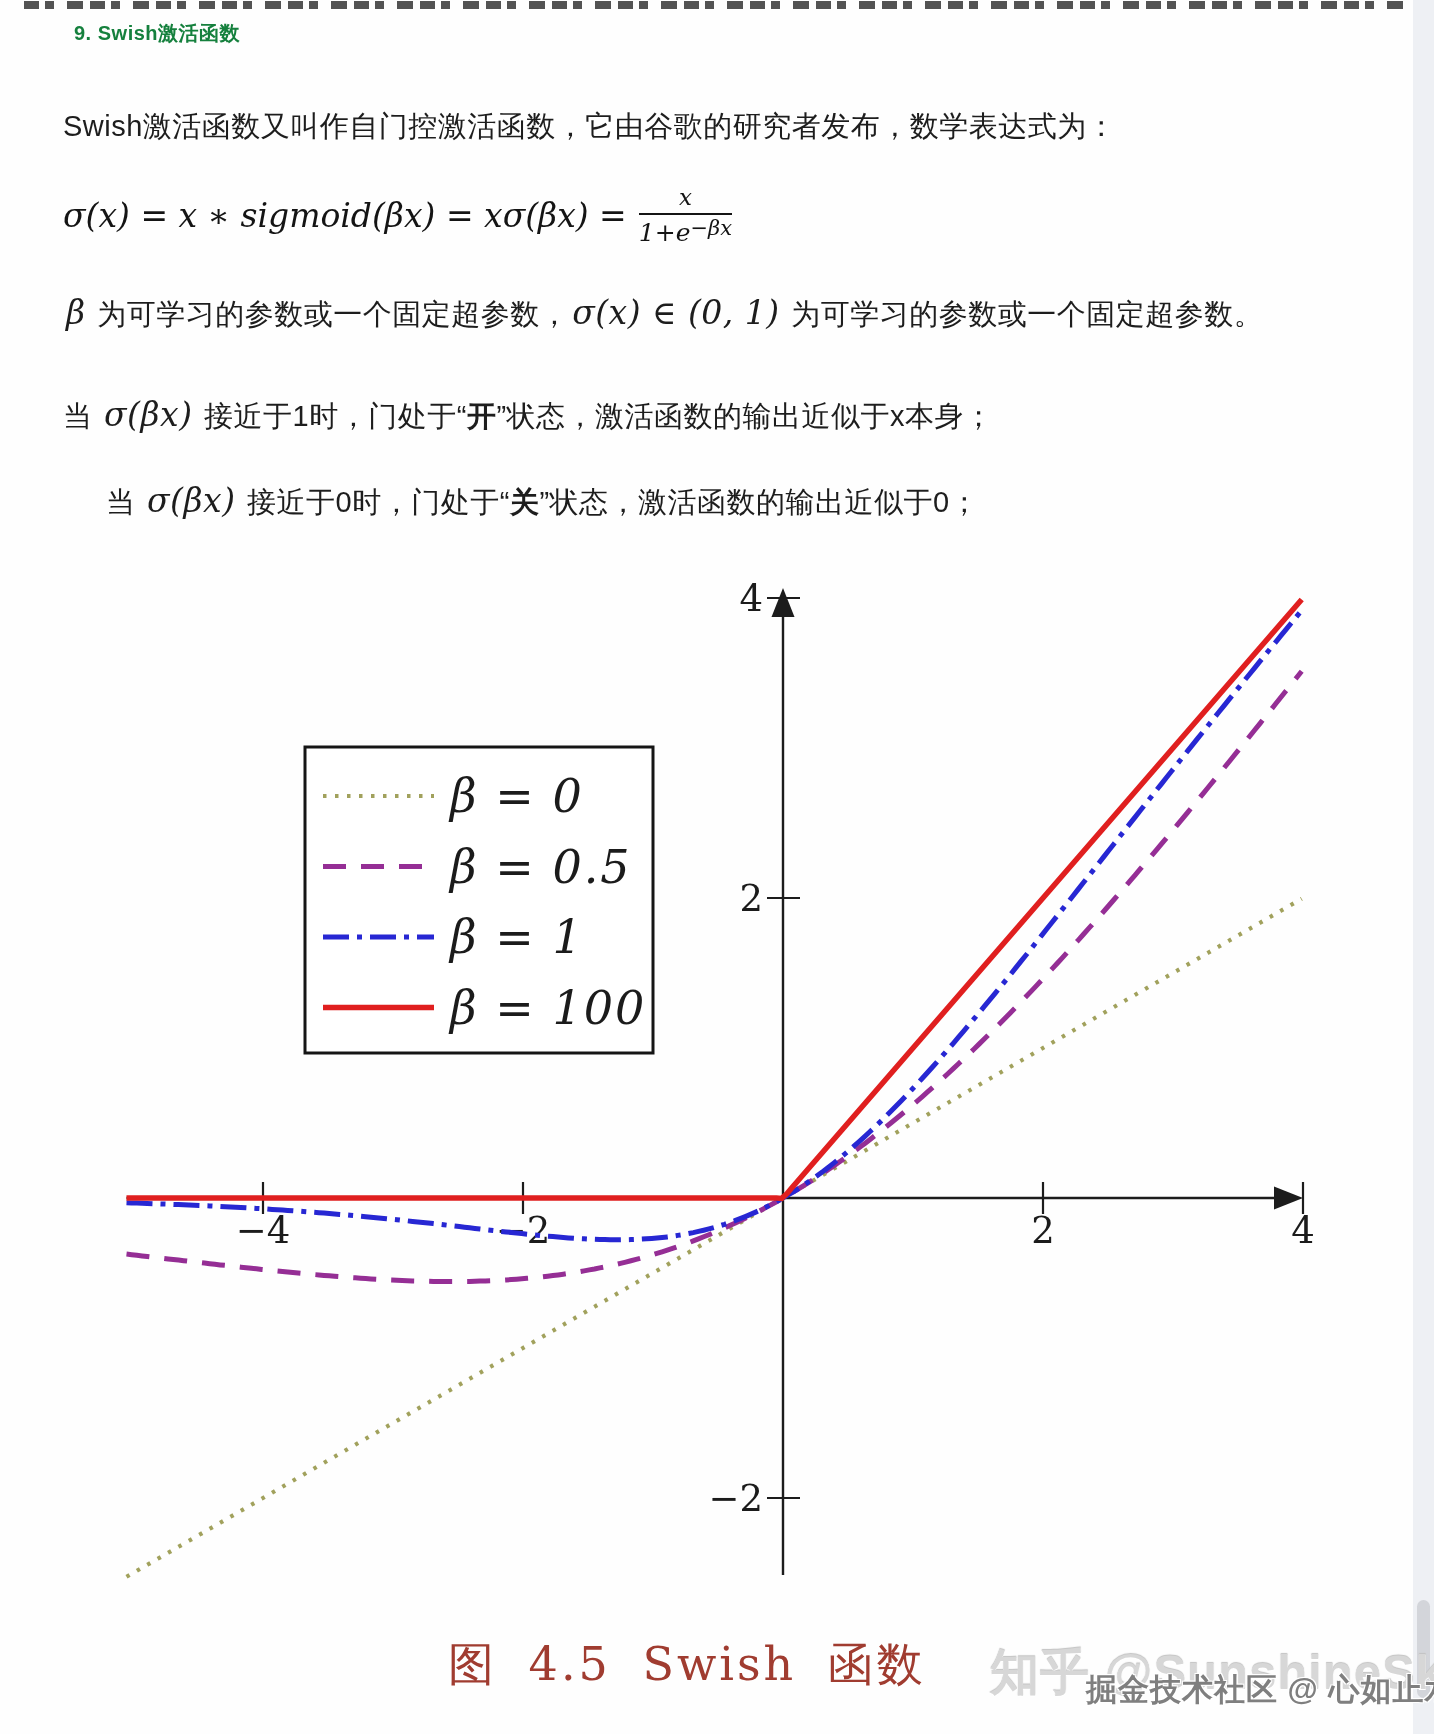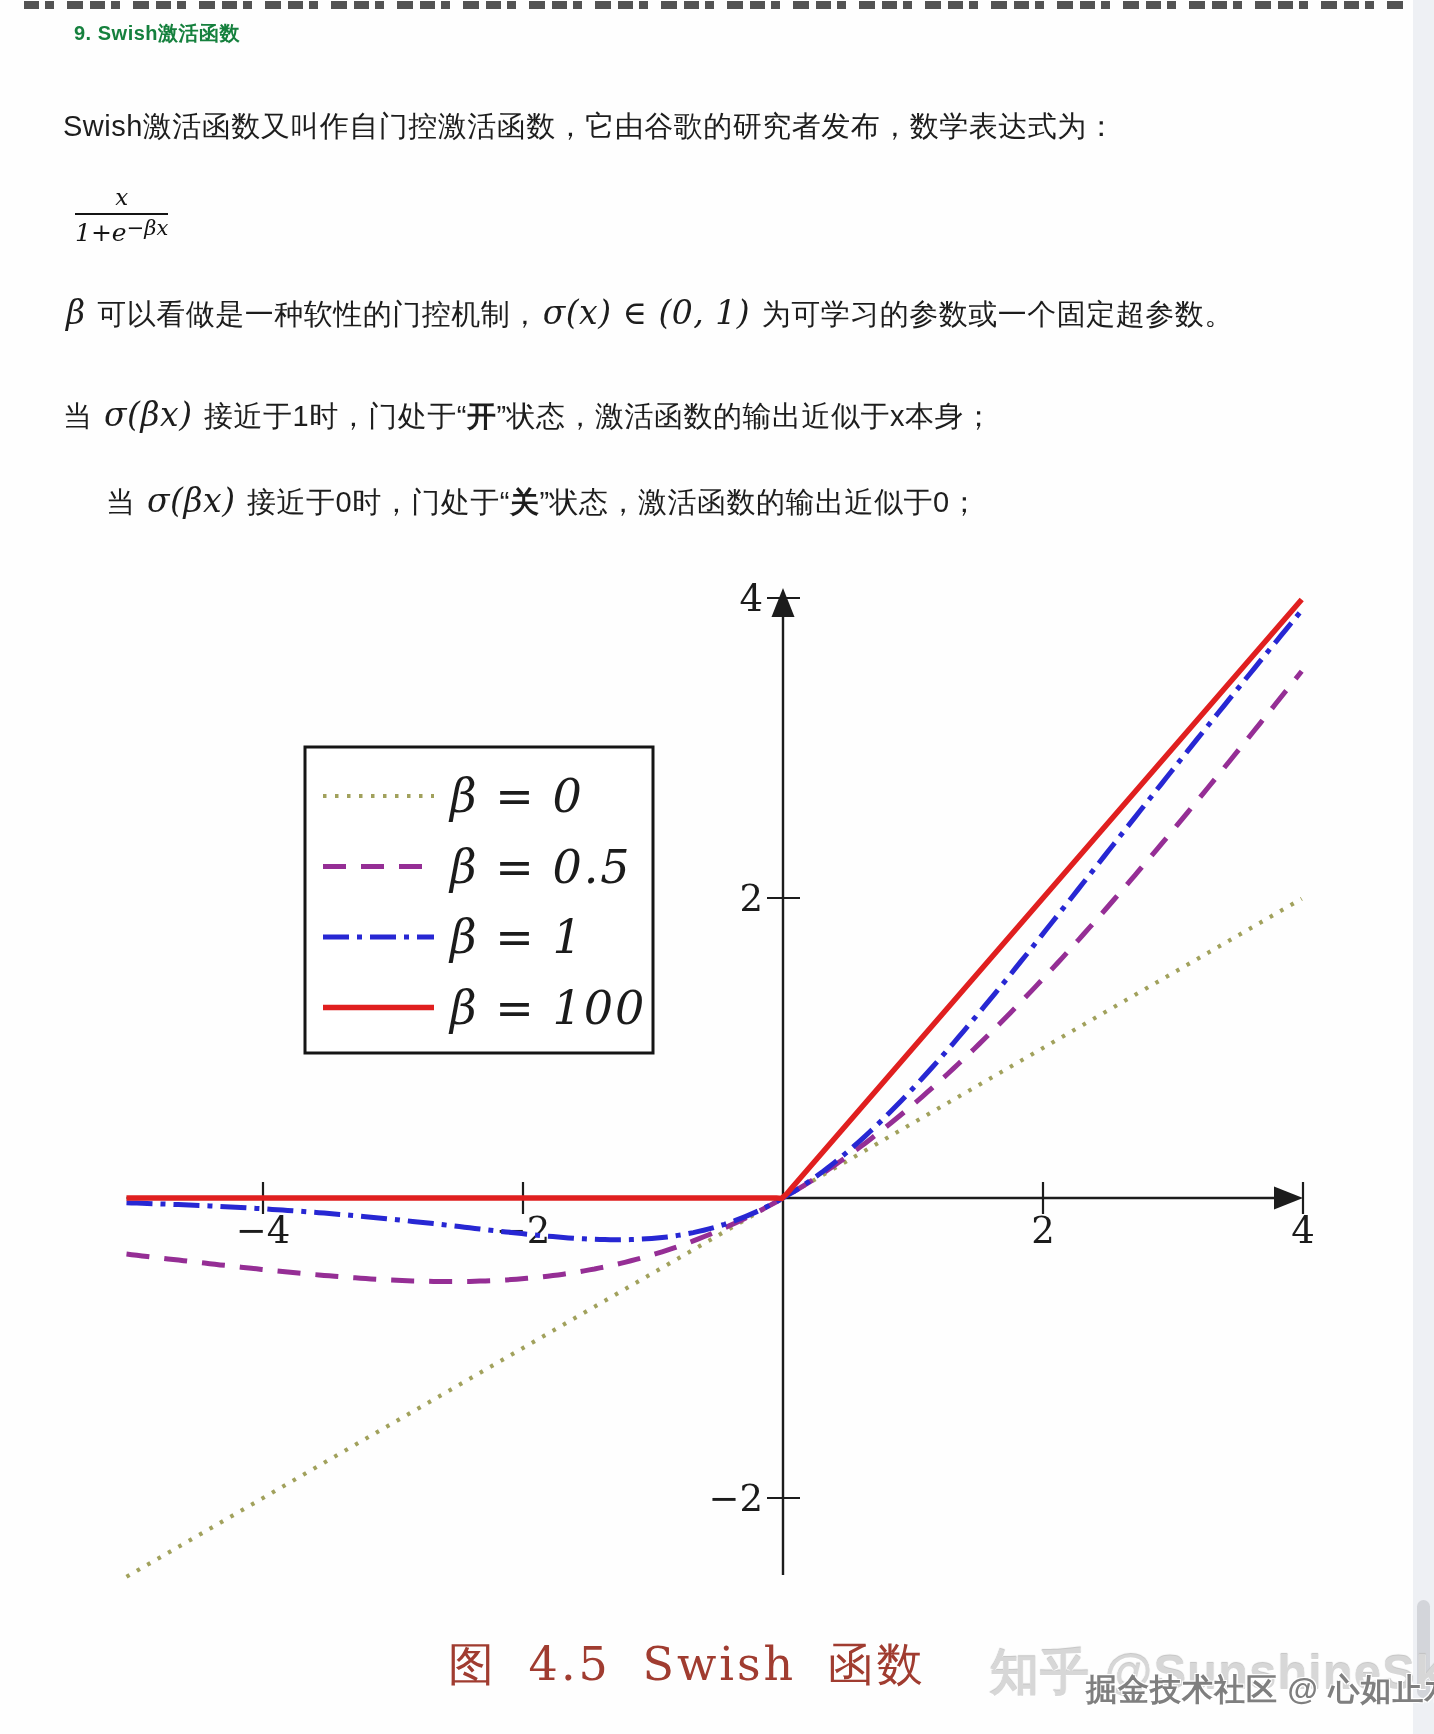--- a/index.html
+++ b/index.html
@@ -85,28 +85,29 @@
 
 <div class="scroll-track">
   <div class="scroll-thumb"></div>
 </div>
 
 <h1 class="heading">9. Swish激活函数</h1>
 
 <p class="body-text intro">Swish激活函数又叫作自门控激活函数，它由谷歌的研究者发布，数学表达式为：</p>
 
 <div class="formula">
+  <span>σ(x) = x ∗ sigmoid(βx) = xσ(βx) =</span>
   <span class="frac">
     <span class="num">x</span>
     <span class="bar"></span>
     <span class="den"><span>1+e</span><sup>−βx</sup></span>
   </span>
 </div>
 
-<p class="body-text para-beta"><span class="math">β</span><span> 可以看做是一种软性的门控机制，</span><span class="math">σ(x) ∈ (0, 1)</span><span> 为可学习的参数或一个固定超参数。</span></p>
+<p class="body-text para-beta"><span class="math">β</span><span> 为可学习的参数或一个固定超参数，</span><span class="math">σ(x) ∈ (0, 1)</span><span> 为可学习的参数或一个固定超参数。</span></p>
 
 <p class="body-text para-open"><span>当 </span><span class="math">σ(βx)</span><span> 接近于1时，门处于“</span><b>开</b><span>”状态，激活函数的输出近似于x本身；</span></p>
 
 <p class="body-text para-close"><span>当 </span><span class="math">σ(βx)</span><span> 接近于0时，门处于“</span><b>关</b><span>”状态，激活函数的输出近似于0；</span></p>
 
 <svg id="swish-chart" width="1240" height="1025" viewBox="0 0 1240 1025">
     <line x1="36.5" y1="623" x2="1206" y2="623" stroke="#1c1c1c" stroke-width="2.4"></line>
     <polygon points="1213,623 1184,611.5 1184,634.5" fill="#1c1c1c"></polygon>
     <line x1="693" y1="1000" x2="693" y2="40" stroke="#1c1c1c" stroke-width="2.4"></line>
     <polygon points="693,13 681.5,42 704.5,42" fill="#1c1c1c"></polygon>

